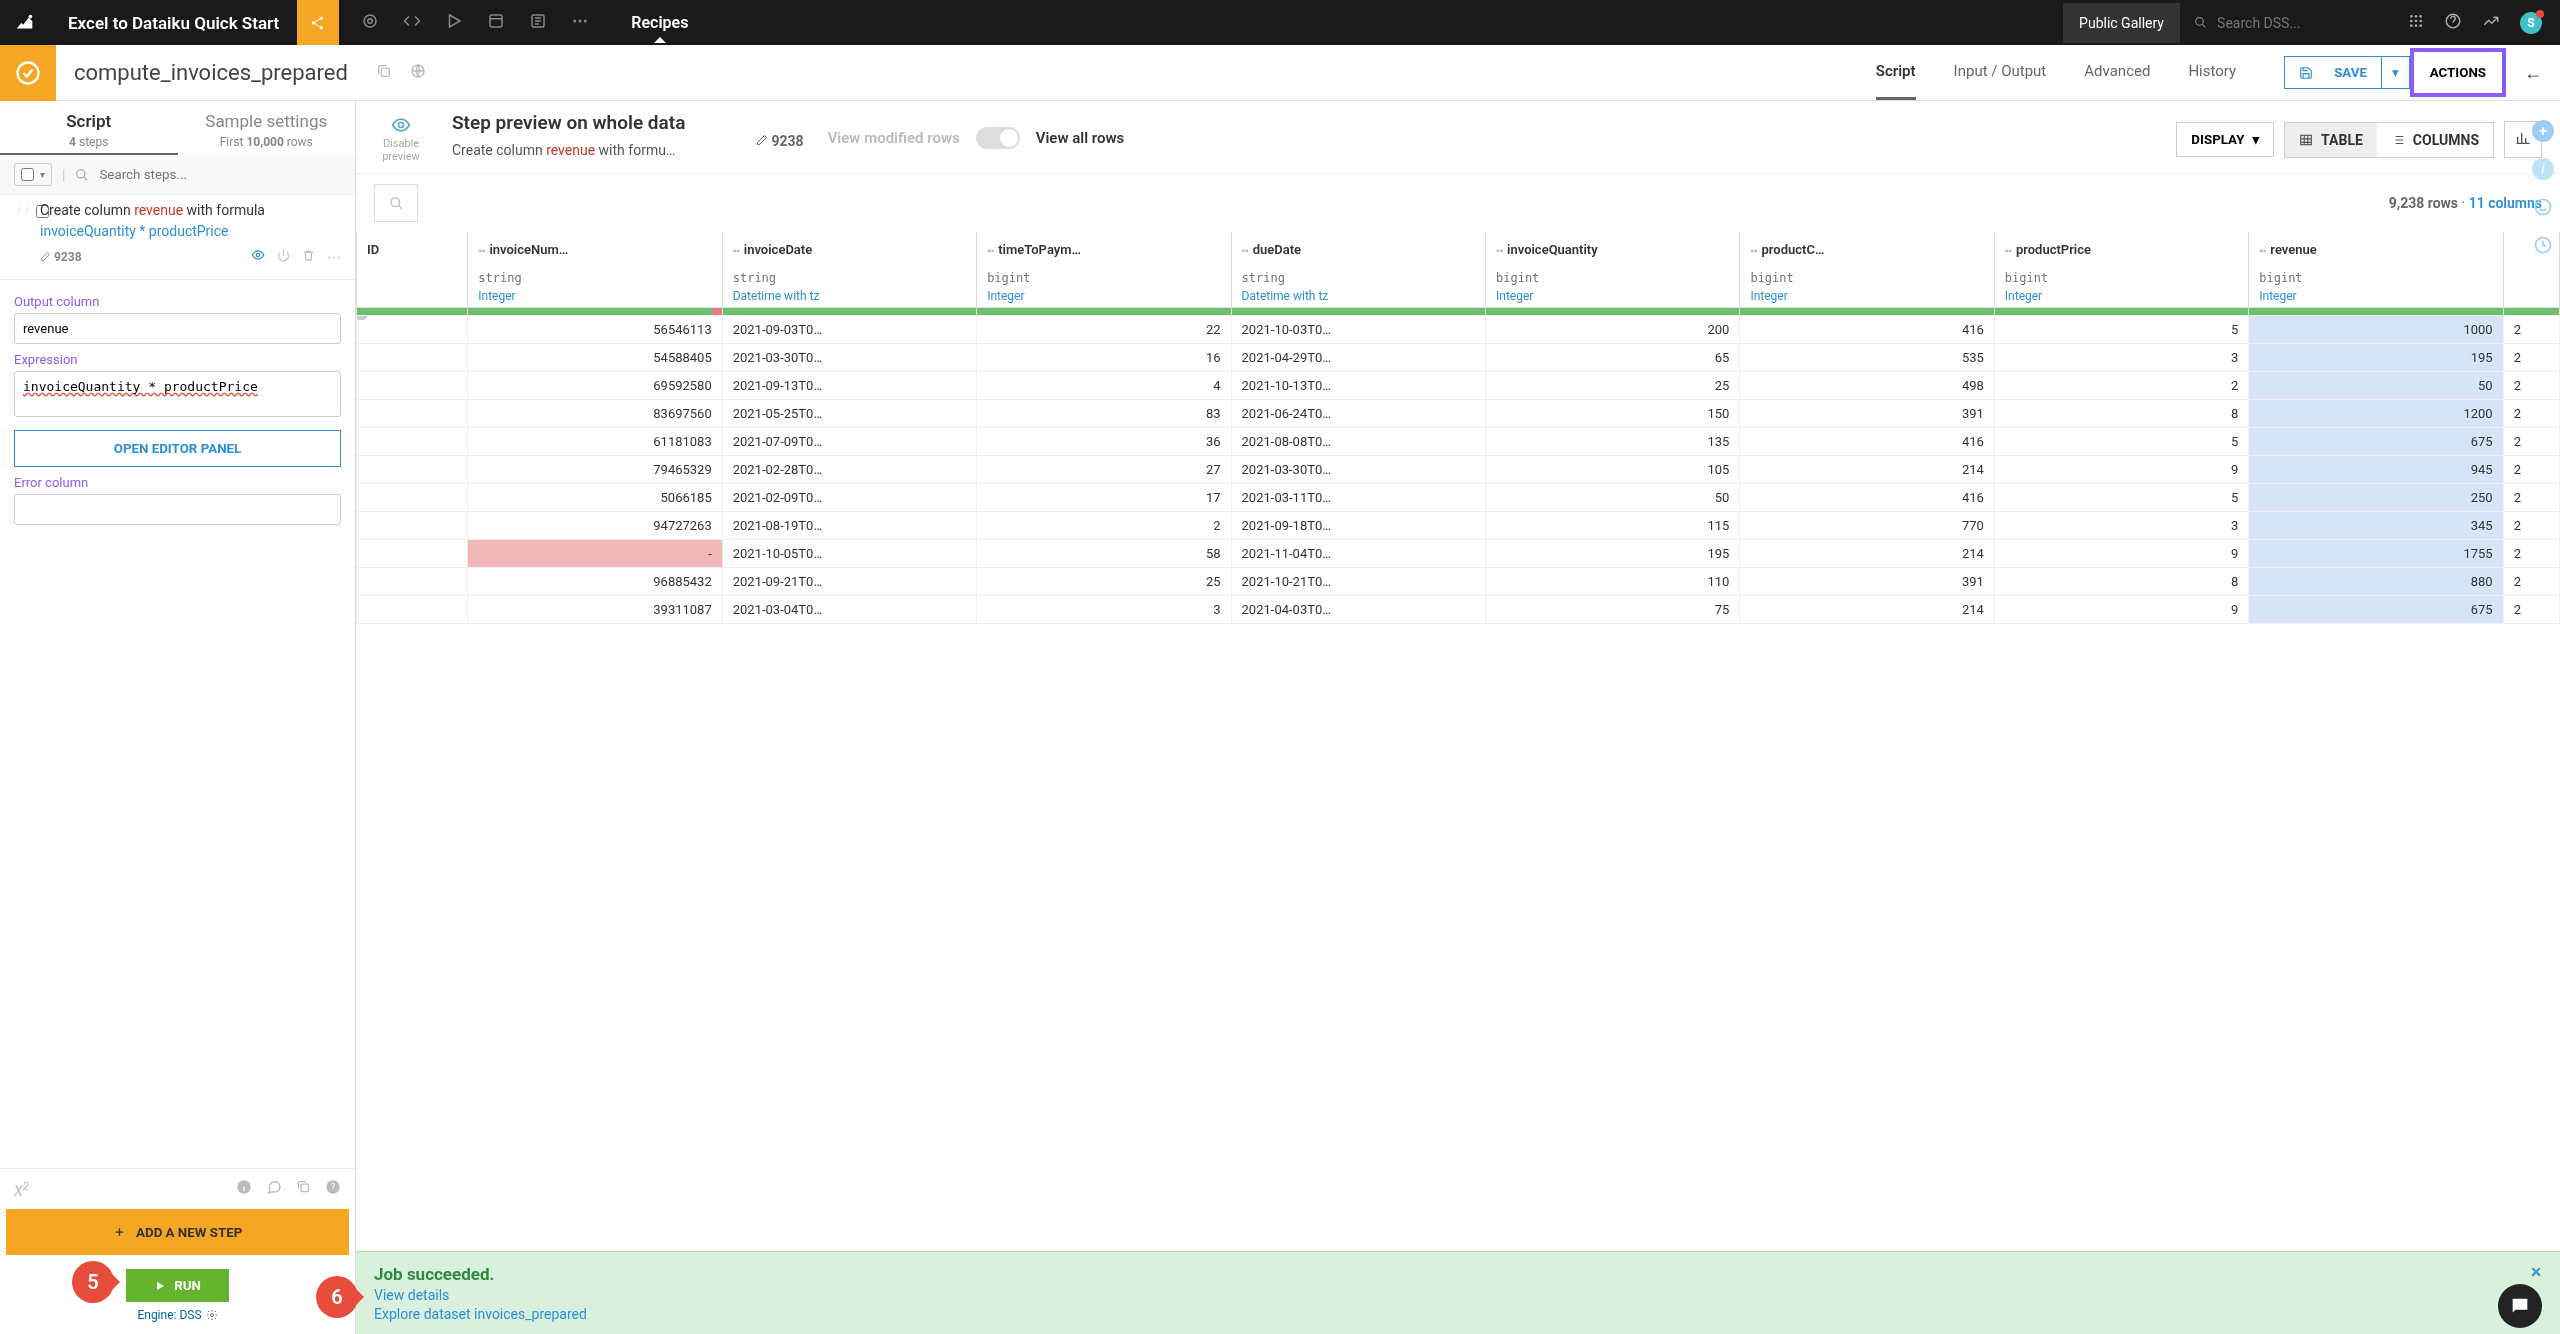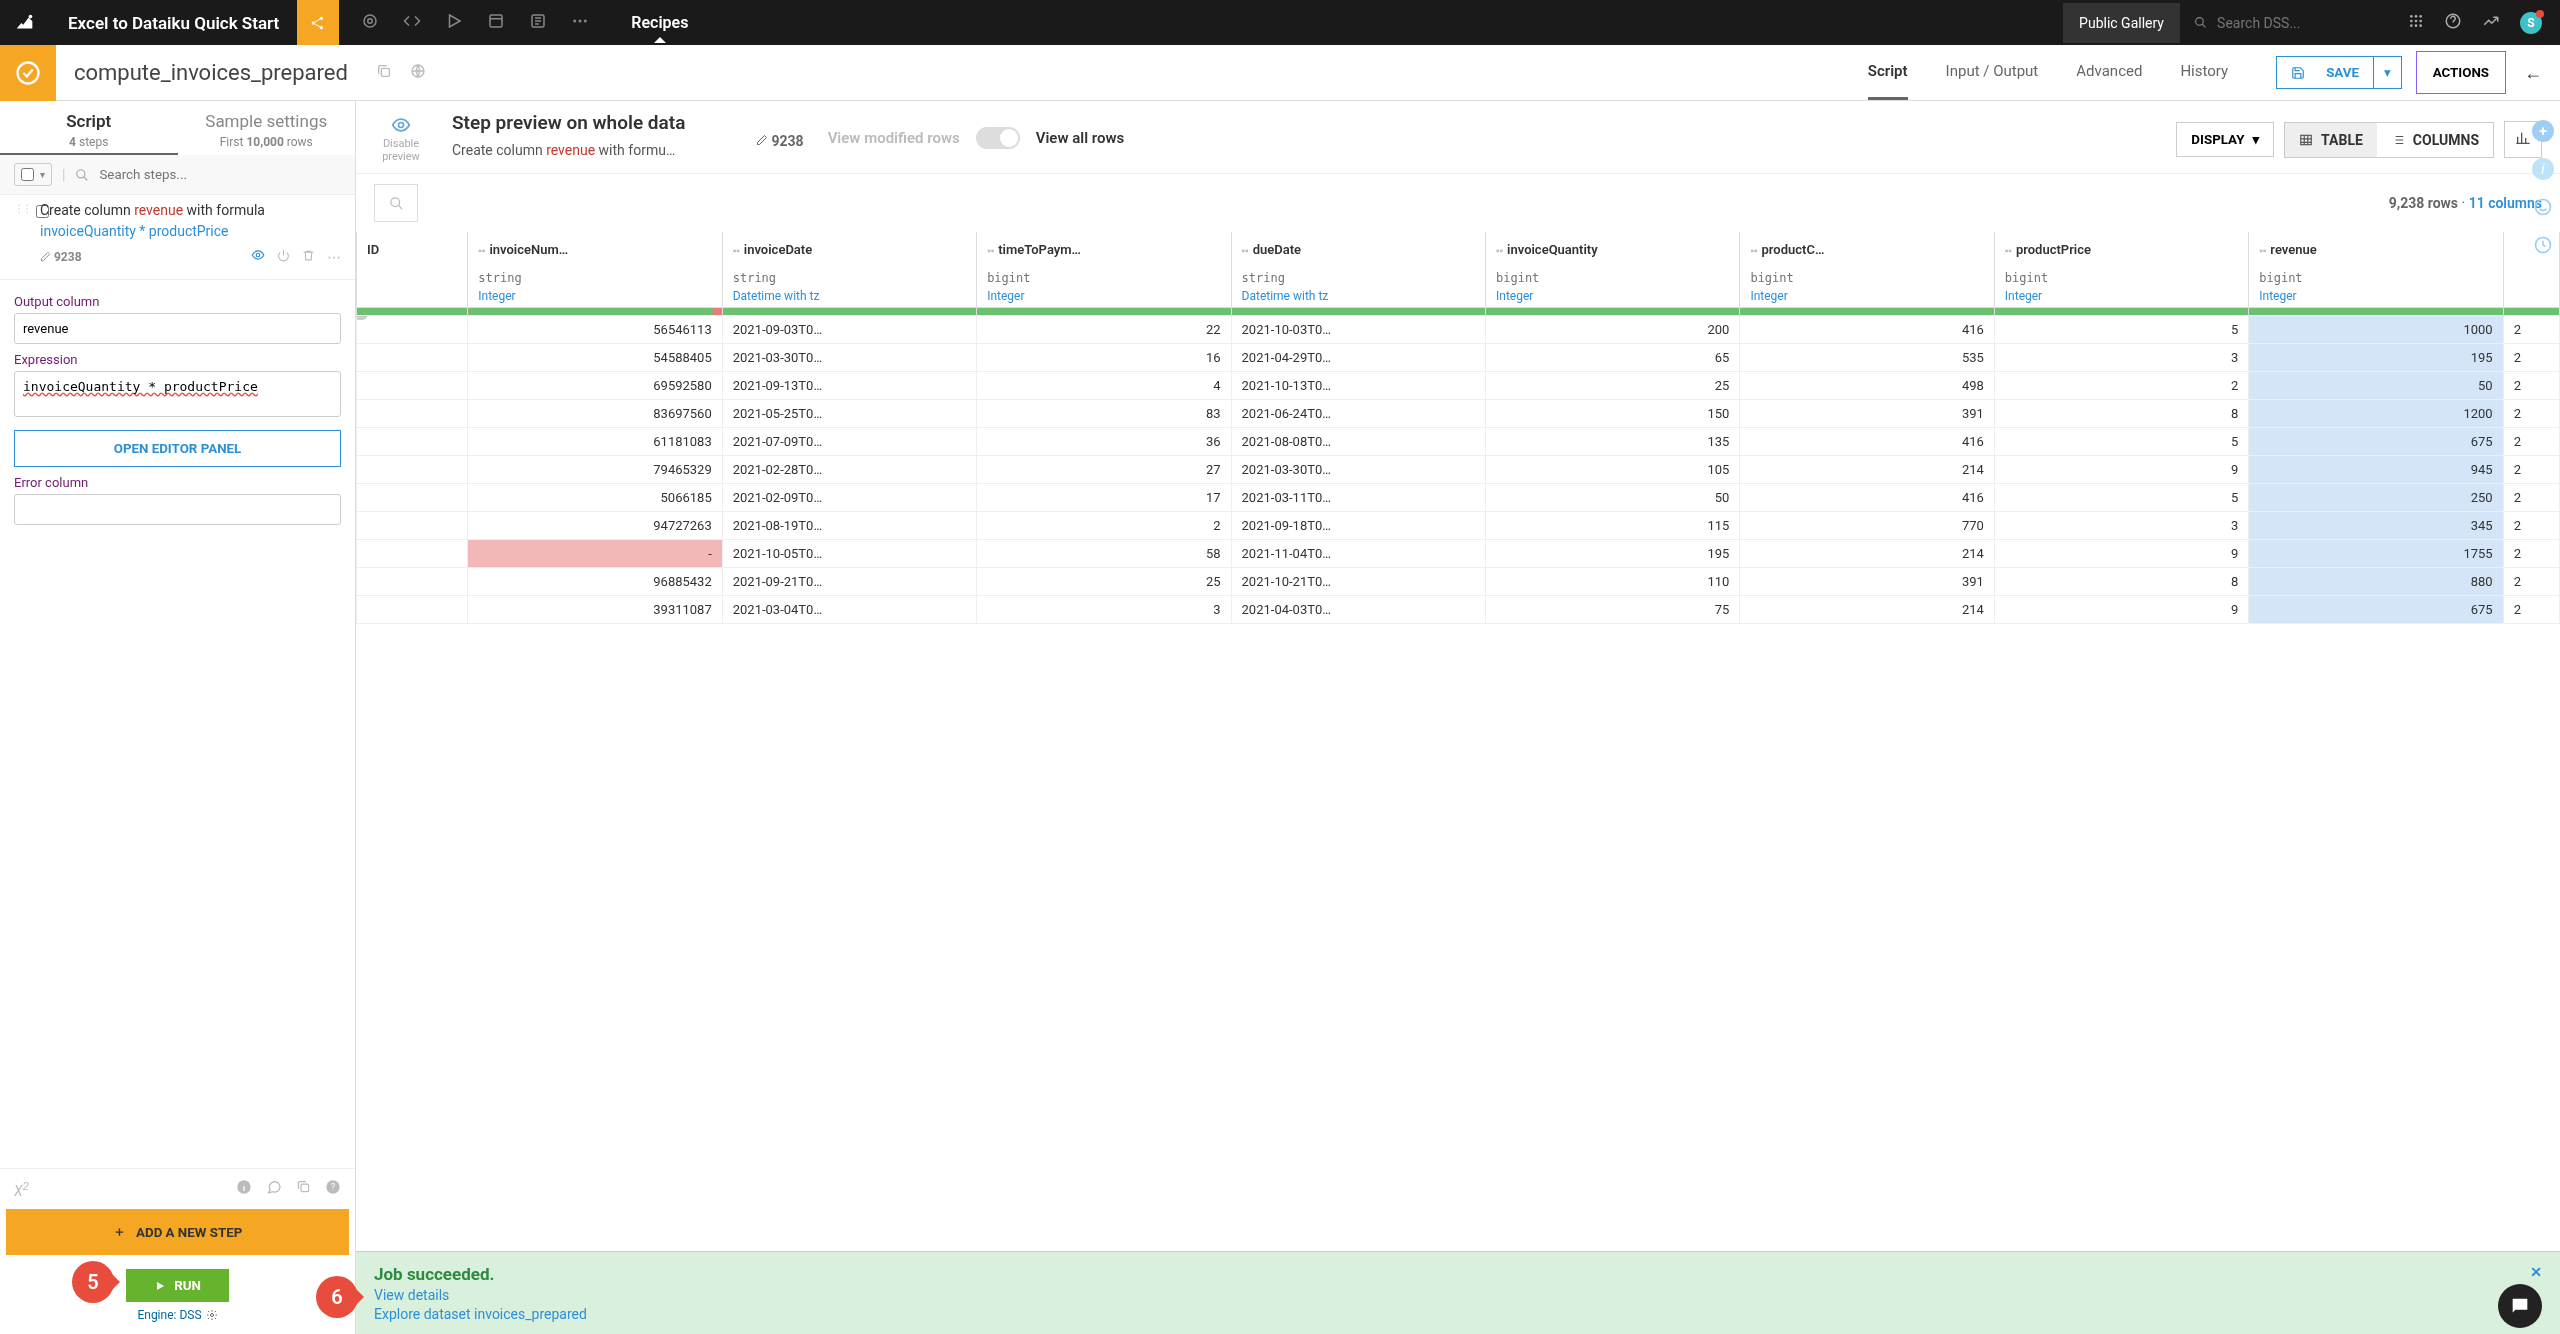--- a/index.html
+++ b/index.html
@@ -24,21 +24,21 @@
 .recipe-icon-box { width: 56px; height: 56px; background: #f5a623; display: flex; align-items: center; justify-content: center; }
 .recipe-icon-box svg { width: 28px; height: 28px; }
 .recipe-name { font-size: 22px; color: #444; padding: 0 18px; }
 .sec-icons { display: flex; gap: 18px; color: #bbb; padding: 0 10px; }
 .sec-tabs { display: flex; gap: 38px; padding: 0 28px; font-size: 15px; color: #666; }
 .sec-tab { padding: 17px 0; cursor: pointer; }
 .sec-tab.active { font-weight: 600; color: #333; border-bottom: 3px solid #666; }
 .save-group { display: flex; margin-left: 20px; }
 .save-btn { border: 1.5px solid #2d8fd6; color: #2d8fd6; background: #fff; padding: 8px 14px; font-weight: 700; display: flex; align-items: center; gap: 21px; cursor: pointer; }
 .save-drop { border: 1.5px solid #2d8fd6; border-left: none; color: #2d8fd6; background: #fff; padding: 8px 10px; cursor: pointer; }
-.actions-btn { border: 1px solid #8b5cf6; background: #fff; padding: 13px 16px; font-weight: 700; margin-left: 14px; cursor: pointer; }
+.actions-btn { border: 4px solid #8b5cf6; background: #fff; padding: 13px 16px; font-weight: 700; cursor: pointer; }
 .back-arrow { padding: 0 18px; cursor: pointer; font-size: 18px; }
 
 .main-layout { display: flex; height: calc(100vh - 101px); }
 .left-panel { width: 356px; border-right: 1px solid #ddd; display: flex; flex-direction: column; background: #fff; }
 .lp-tabs { display: flex; }
 .lp-tab { flex: 1; text-align: center; padding: 10px 0 4px; cursor: pointer; }
 .lp-tab-title { font-size: 17px; font-weight: 600; color: #333; }
 .lp-tab-sub { font-size: 12px; color: #888; padding-top: 4px; }
 .lp-tab.inactive .lp-tab-title { color: #888; font-weight: 400; }
 .lp-tab.active { border-bottom: 2px solid #666; }
@@ -48,21 +48,21 @@
 
 .step-card { padding: 8px 14px 14px; border-bottom: 1px solid #eee; }
 .step-card-header { display: flex; align-items: flex-start; gap: 6px; font-size: 13px; }
 .step-card-chk { margin-top: 2px; }
 .step-desc { flex: 1; line-height: 1.5; padding-left: 26px; }
 .step-desc .kw-red { color: #c0392b; }
 .step-desc .kw-blue { color: #2d8fd6; }
 .step-meta { display: flex; align-items: center; justify-content: space-between; color: #888; font-size: 12px; padding: 6px 0 0 26px; }
 .step-meta-icons { display: flex; gap: 12px; color: #bbb; align-items: center; }
 .form-block { padding: 6px 14px; }
-.form-label { font-size: 13px; color: #701a75; padding: 8px 0 4px; }
+.form-label { font-size: 13px; color: #8b5cf6; padding: 8px 0 4px; }
 .form-input { width: 100%; border: 1px solid #ccc; padding: 7px 8px; border-radius: 3px; font-size: 13px; }
 .form-textarea { width: 100%; border: 1px solid #ccc; padding: 7px 8px; border-radius: 3px; font-family: monospace; font-size: 13px; resize: none; text-decoration: underline wavy #e74c3c; text-decoration-skip-ink: none; }
 .editor-panel-btn { width: 100%; border: 1.5px solid #2d8fd6; color: #2d8fd6; background: #fff; padding: 10px; font-weight: 700; margin-top: 10px; cursor: pointer; }
 
 .lp-footer { margin-top: auto; }
 .footer-icons { display: flex; justify-content: space-between; padding: 10px 14px; color: #bbb; border-top: 1px solid #eee; }
 .footer-icons-right { display: flex; gap: 14px; }
 .add-step-btn { background: #f5a623; color: #333; font-weight: 700; padding: 14px; text-align: center; border: none; width: calc(100% - 12px); margin: 0 6px 8px; cursor: pointer; display: flex; align-items: center; justify-content: center; gap: 10px; }
 .run-area { display: flex; flex-direction: column; align-items: center; padding: 6px 0 12px; position: relative; }
 .run-btn { background: #66b32e; color: #fff; font-weight: 700; padding: 9px 28px; border: none; cursor: pointer; display: flex; align-items: center; gap: 8px; }

